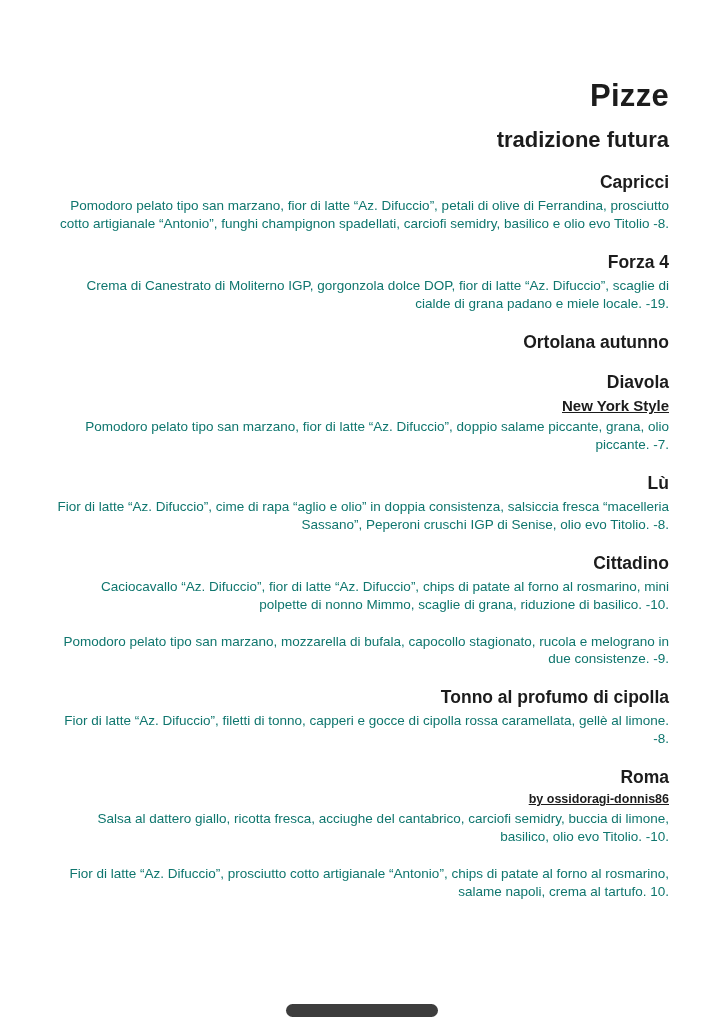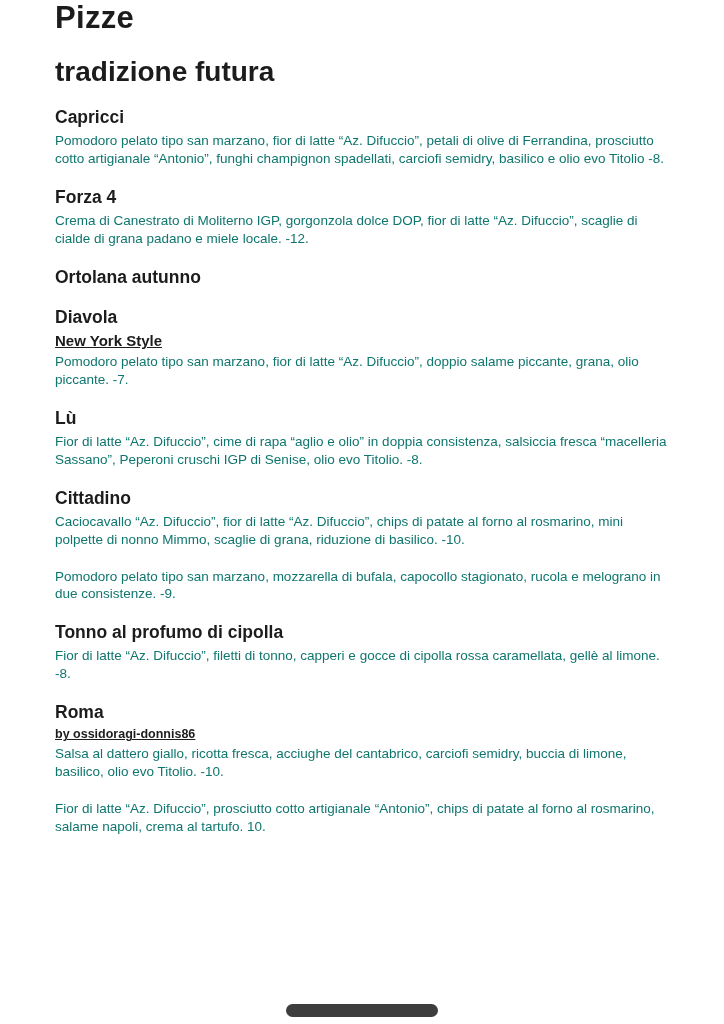--- a/index.html
+++ b/index.html
@@ -10,31 +10,32 @@
     overflow: hidden;
   }
   body {
     font-family: "Liberation Sans", sans-serif;
     color: #1c1c1c;
     position: relative;
   }
   .menu {
     width: 614px;
     margin: 0 auto;
-    text-align: left;
+    padding-top: 78px;
+    text-align: right;
   }
   .menu-title {
     font-size: 31px;
     font-weight: bold;
     letter-spacing: 0.3px;
   }
   .menu-subtitle {
-    font-size: 28px;
+    font-size: 22px;
     font-weight: bold;
-    margin-top: 20px;
+    margin-top: 13px;
   }
   .menu-body {
     margin-top: 14px;
   }
   .menu-item {
     margin-top: 19px;
   }
   .item-name {
     font-size: 17.5px;
     font-weight: bold;
@@ -80,21 +81,21 @@
 
     <section class="menu-item">
       <h2 class="item-name">Capricci</h2>
 
       <p class="item-desc">Pomodoro pelato tipo san marzano, fior di latte “Az. Difuccio”, petali di olive di Ferrandina, prosciutto cotto artigianale “Antonio”, funghi champignon spadellati, carciofi semidry, basilico e olio evo Titolio -8.</p>
     </section>
 
     <section class="menu-item">
       <h2 class="item-name">Forza 4</h2>
 
-      <p class="item-desc">Crema di Canestrato di Moliterno IGP, gorgonzola dolce DOP, fior di latte “Az. Difuccio”, scaglie di cialde di grana padano e miele locale. -12.</p>
+      <p class="item-desc">Crema di Canestrato di Moliterno IGP, gorgonzola dolce DOP, fior di latte “Az. Difuccio”, scaglie di cialde di grana padano e miele locale. -19.</p>
     </section>
 
     <section class="menu-item">
       <h2 class="item-name">Ortolana autunno</h2>
 
     </section>
 
     <section class="menu-item">
       <h2 class="item-name">Diavola</h2>
       <div class="item-sub">New York Style</div>

